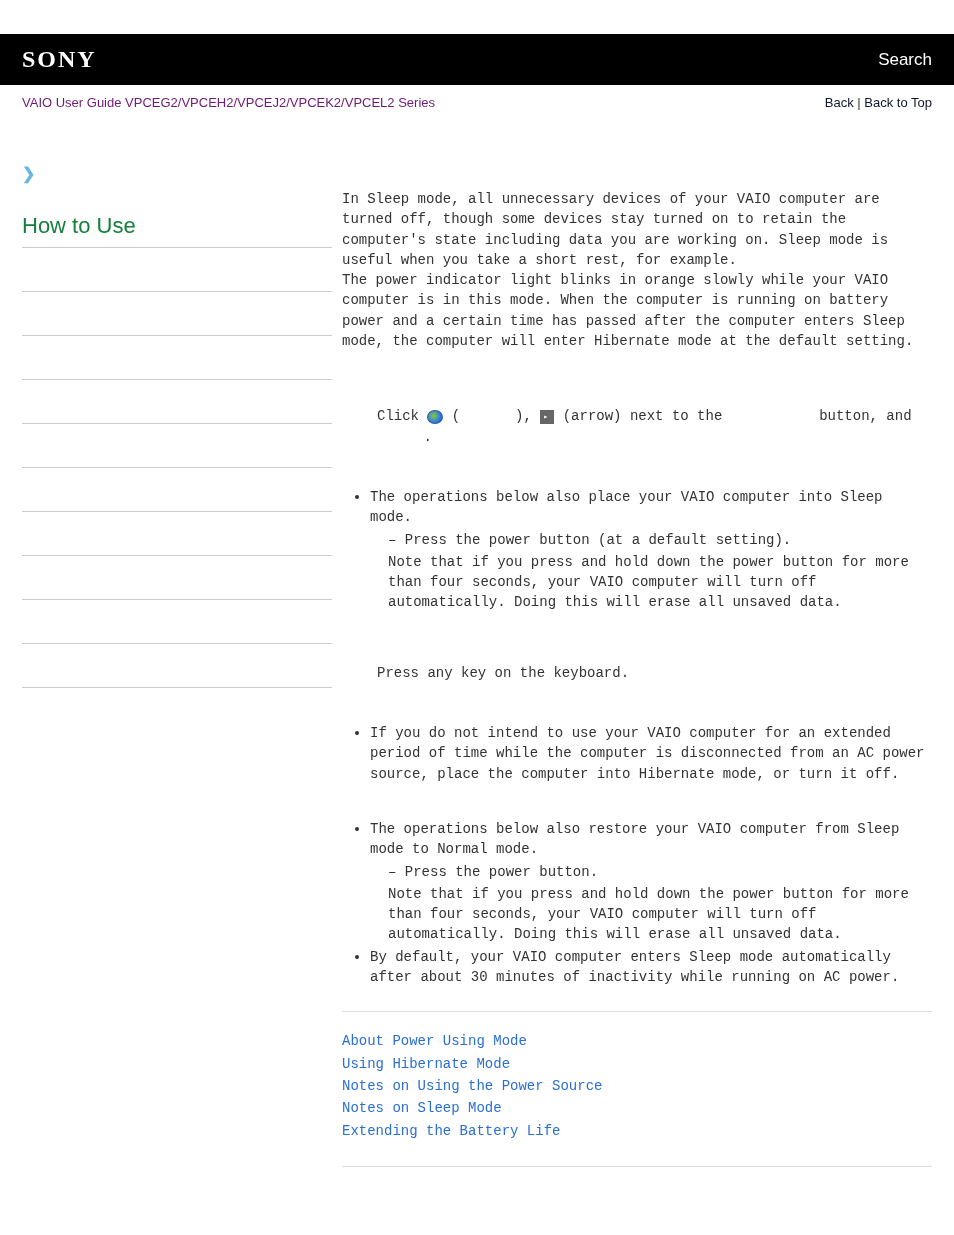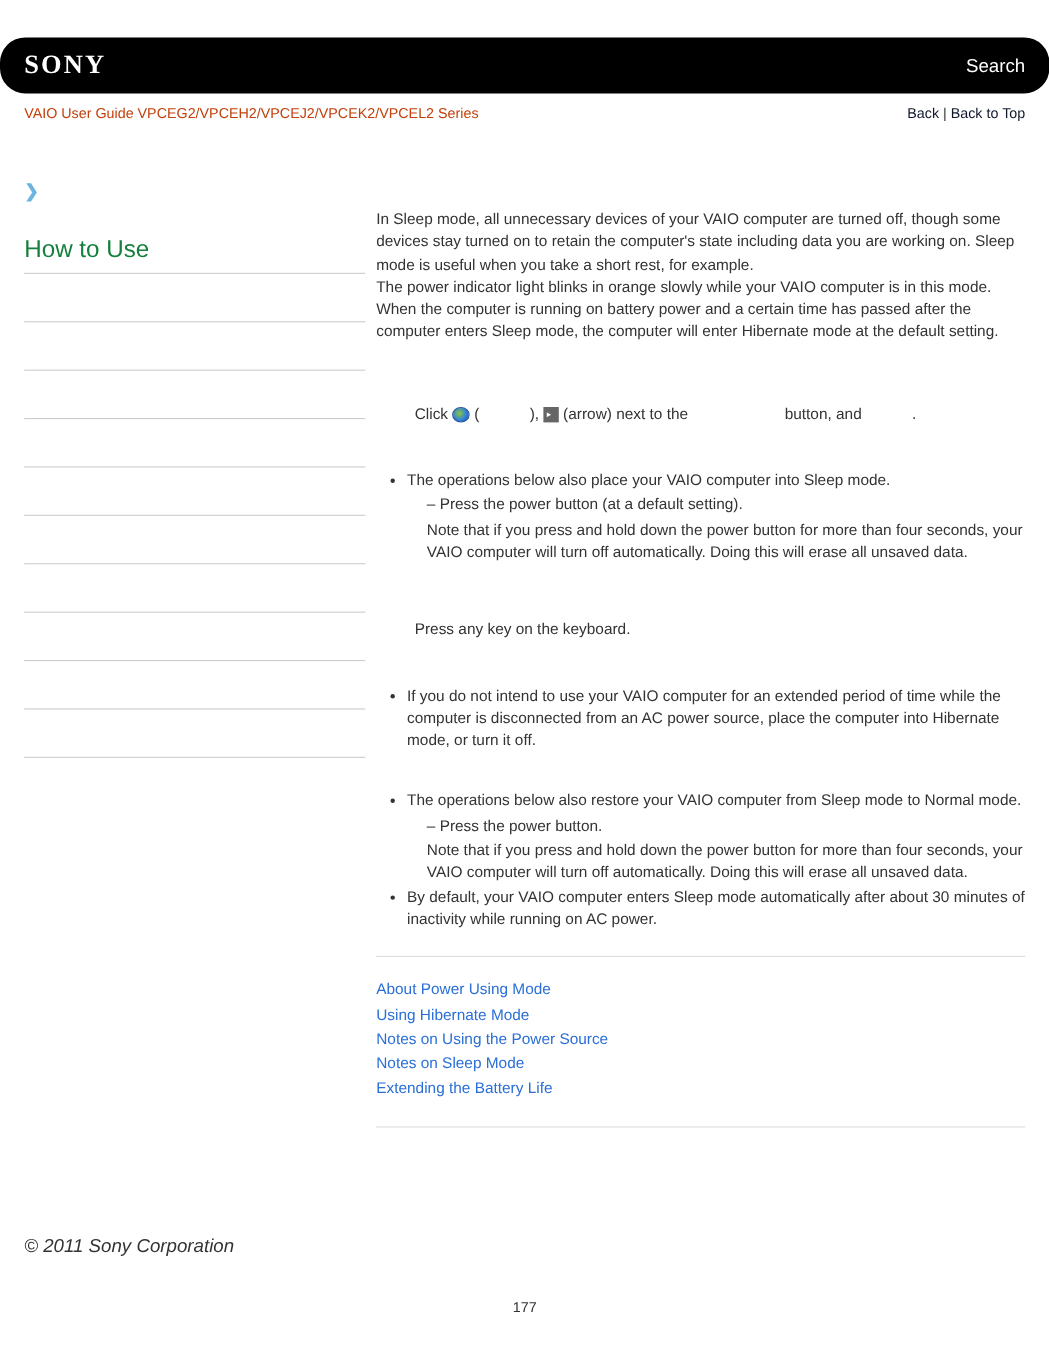--- a/index.html
+++ b/index.html
@@ -11,40 +11,39 @@
     width: 954px;
   }
   .top-bar {
     background: #000;
     color: #fff;
     display: flex;
     justify-content: space-between;
     align-items: center;
     padding: 12px 22px 12px 22px;
     margin-top: 34px;
-    border-radius: 23px;
   }
   .sony-logo {
     font-family: "Times New Roman", serif;
     font-weight: bold;
     font-size: 24px;
     letter-spacing: 2px;
   }
   .search {
     font-size: 17px;
     color: #fff;
   }
   .sub-bar {
     display: flex;
     justify-content: space-between;
     align-items: center;
     padding: 10px 22px 4px 22px;
     font-size: 13px;
   }
-  .sub-bar .guide { color: #c2410c; }
+  .sub-bar .guide { color: #701a75; }
   .sub-bar .nav-links a { color: #0f172a; text-decoration: none; }
   .sub-bar .nav-links .sep { color: #333; }
   .main {
     display: flex;
     padding: 0 22px;
     margin-top: 50px;
   }
   .sidebar {
     width: 310px;
     flex-shrink: 0;
@@ -70,20 +69,21 @@
   .sidebar .nav-row {
     height: 44px;
     border-bottom: 1px solid #ccc;
   }
   .content {
     flex: 1;
     padding-left: 10px;
     padding-top: 25px;
     font-size: 14px;
     line-height: 1.45;
+    font-family: Liberation Mono, monospace;
   }
   .content p { margin: 0; }
   .instr-block {
     margin: 55px 0 40px 35px;
   }
   .icon-start {
     display: inline-block;
     width: 16px; height: 14px;
     background: radial-gradient(circle at 40% 40%, #8cc63f 0%, #2a7de1 60%, #1a4b9e 100%);
     border-radius: 50%;

